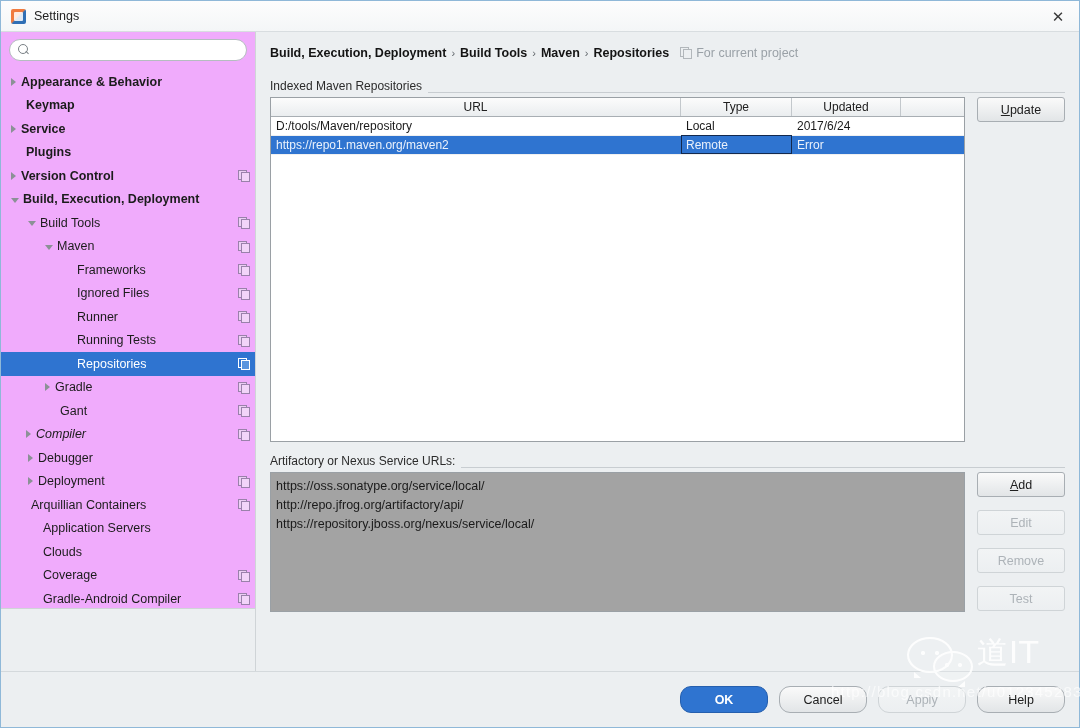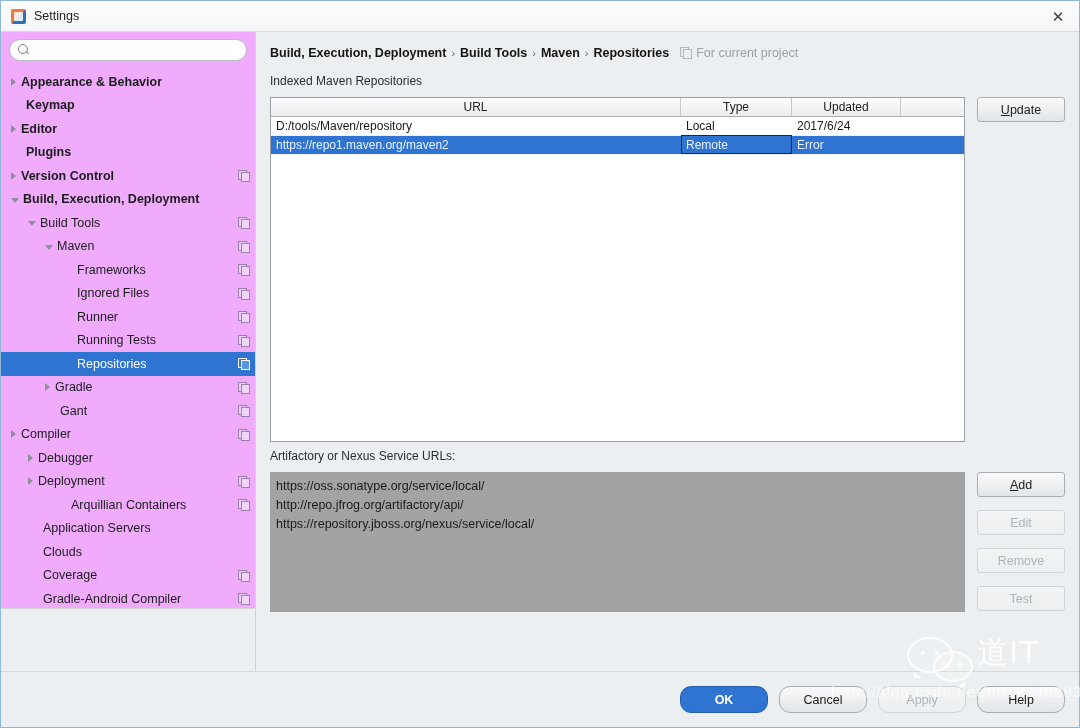--- a/index.html
+++ b/index.html
@@ -263,24 +263,23 @@
     background: #eceff1;
   }
   #bc-scope-text {
     color: #9aa1a7;
     font-size: 12.5px;
   }
 
   
   .group-title-row {
     display: flex;
-    align-items: flex-start;
+    align-items: flex-end;
     height: 19px;
     margin-top: 7px;
-    flex-direction: column;
   }
   .group-title-text {
     font-size: 12px;
     color: #2b2b2b;
     white-space: nowrap;
   }
   .group-title-line {
     flex: 1;
     height: 1px;
     background: #c8cdd1;
@@ -518,21 +517,21 @@
           <div class="tree-row bold" style="padding-left: 10px;">
             <span class="tree-arrow"></span>
             <span class="tree-label">Appearance &amp; Behavior</span>
           </div>
           <div class="tree-row bold" style="padding-left: 10px;">
             <span class="tree-arrow none"></span>
             <span class="tree-label">Keymap</span>
           </div>
           <div class="tree-row bold" style="padding-left: 10px;">
             <span class="tree-arrow"></span>
-            <span class="tree-label">Editor</span>
+            <span class="tree-label">Service</span>
           </div>
           <div class="tree-row bold" style="padding-left: 10px;">
             <span class="tree-arrow none"></span>
             <span class="tree-label">Plugins</span>
           </div>
           <div class="tree-row bold" style="padding-left: 10px;">
             <span class="tree-arrow"></span>
             <span class="tree-label">Version Control</span>
             <span class="proj-icon"></span>
           </div>
@@ -578,35 +577,35 @@
           <div class="tree-row" style="padding-left: 44px;">
             <span class="tree-arrow"></span>
             <span class="tree-label">Gradle</span>
             <span class="proj-icon"></span>
           </div>
           <div class="tree-row" style="padding-left: 44px;">
             <span class="tree-arrow none"></span>
             <span class="tree-label">Gant</span>
             <span class="proj-icon"></span>
           </div>
-          <div class="tree-row" style="padding-left: 10px;">
+          <div class="tree-row" style="padding-left: 25px; font-style: italic;">
             <span class="tree-arrow"></span>
             <span class="tree-label">Compiler</span>
             <span class="proj-icon"></span>
           </div>
           <div class="tree-row" style="padding-left: 27px;">
             <span class="tree-arrow"></span>
             <span class="tree-label">Debugger</span>
           </div>
           <div class="tree-row" style="padding-left: 27px;">
             <span class="tree-arrow"></span>
             <span class="tree-label">Deployment</span>
             <span class="proj-icon"></span>
           </div>
-          <div class="tree-row" style="padding-left: 27px; margin-left: 28px;">
+          <div class="tree-row" style="padding-left: 15px;">
             <span class="tree-arrow none"></span>
             <span class="tree-label">Arquillian Containers</span>
             <span class="proj-icon"></span>
           </div>
           <div class="tree-row" style="padding-left: 27px;">
             <span class="tree-arrow none"></span>
             <span class="tree-label">Application Servers</span>
           </div>
           <div class="tree-row" style="padding-left: 27px;">
             <span class="tree-arrow none"></span>

